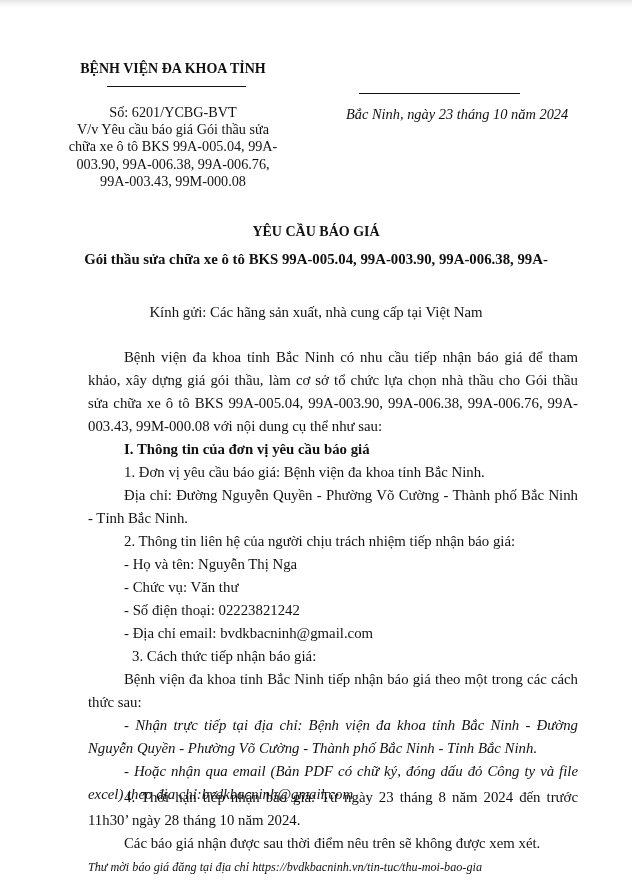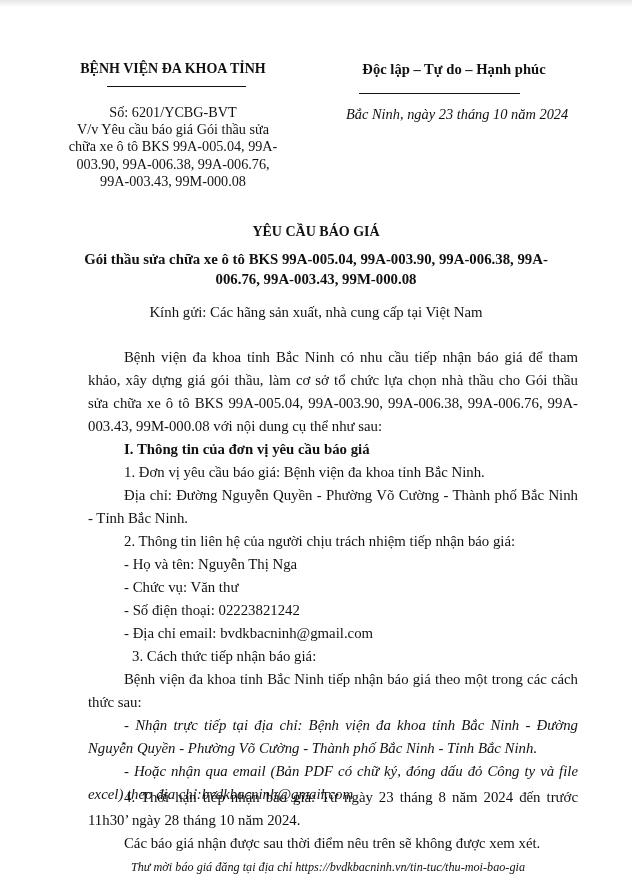--- a/index.html
+++ b/index.html
@@ -54,29 +54,27 @@
 <div class="ul-left"></div>
 <div class="docref">
   <span>Số: 6201/YCBG-BVT</span>
   <span>V/v Yêu cầu báo giá Gói thầu sửa</span>
   <span>chữa xe ô tô BKS 99A-005.04, 99A-</span>
   <span>003.90, 99A-006.38, 99A-006.76,</span>
   <span>99A-003.43, 99M-000.08</span>
 </div>
 
 <div class="hdr-right">
-  <span class="motto">Độc lập – Tự do – Hạnh phúc</span>
 </div>
 <div class="ul-right"></div>
 <div class="place-date">Bắc Ninh, ngày  23  tháng 10 năm 2024</div>
 
 <div class="doc-title">YÊU CẦU BÁO GIÁ</div>
 <div class="subject">
   <span>Gói thầu sửa chữa xe ô tô BKS 99A-005.04, 99A-003.90, 99A-006.38, 99A-</span>
-  <span>006.76, 99A-003.43, 99M-000.08</span>
 </div>
 <div class="recipient">Kính gửi: Các hãng sản xuất, nhà cung cấp tại Việt Nam</div>
 
 <div class="body">
   <div class="line just" style="left:36px; top:349px; width:454px;">Bệnh viện đa khoa tỉnh Bắc Ninh có nhu cầu tiếp nhận báo giá để tham</div>
   <div class="line just" style="left:0; top:372px; width:490px;">khảo, xây dựng giá gói thầu, làm cơ sở tổ chức lựa chọn nhà thầu cho Gói thầu</div>
   <div class="line just" style="left:0; top:395px; width:490px;">sửa chữa xe ô tô BKS 99A-005.04, 99A-003.90, 99A-006.38, 99A-006.76, 99A-</div>
   <div class="line" style="left:0; top:418px;">003.43, 99M-000.08 với nội dung cụ thể như sau:</div>
 
   <div class="line b" style="left:36px; top:441px;">I. Thông tin của đơn vị yêu cầu báo giá</div>
@@ -97,13 +95,13 @@
   <div class="line i just" style="left:36px; top:717px; width:454px;">- Nhận trực tiếp tại địa chỉ: Bệnh viện đa khoa tỉnh Bắc Ninh - Đường</div>
   <div class="line i" style="left:0; top:740px;">Nguyễn Quyền - Phường Võ Cường - Thành phố Bắc Ninh - Tỉnh Bắc Ninh.</div>
   <div class="line i just" style="left:36px; top:763px; width:454px;">- Hoặc nhận qua email (Bản PDF có chữ ký, đóng dấu đỏ Công ty và file</div>
   <div class="line i" style="left:0; top:786px;">excel) theo địa chỉ:bvdkbacninh@gmail.com</div>
 </div>
 
 <div class="abs" style="left:124px; top:789px; font-size:14.8px; width:454px; text-align:justify; text-align-last:justify; white-space:normal;">4. Thời hạn tiếp nhận báo giá: Từ ngày 23 tháng 8 năm 2024 đến trước</div>
 <div class="abs" style="left:88px; top:812px; font-size:14.8px;">11h30’ ngày 28 tháng 10 năm 2024.</div>
 <div class="abs" style="left:124px; top:835px; font-size:14.8px;">Các báo giá nhận được sau thời điểm nêu trên sẽ không được xem xét.</div>
 
-<div class="footer-note" style="top:860px;margin-left:43px;">Thư mời báo giá đăng tại địa chỉ https://bvdkbacninh.vn/tin-tuc/thu-moi-bao-gia</div>
+<div class="footer-note" style="top:860px;">Thư mời báo giá đăng tại địa chỉ https://bvdkbacninh.vn/tin-tuc/thu-moi-bao-gia</div>
 
 </body></html>

